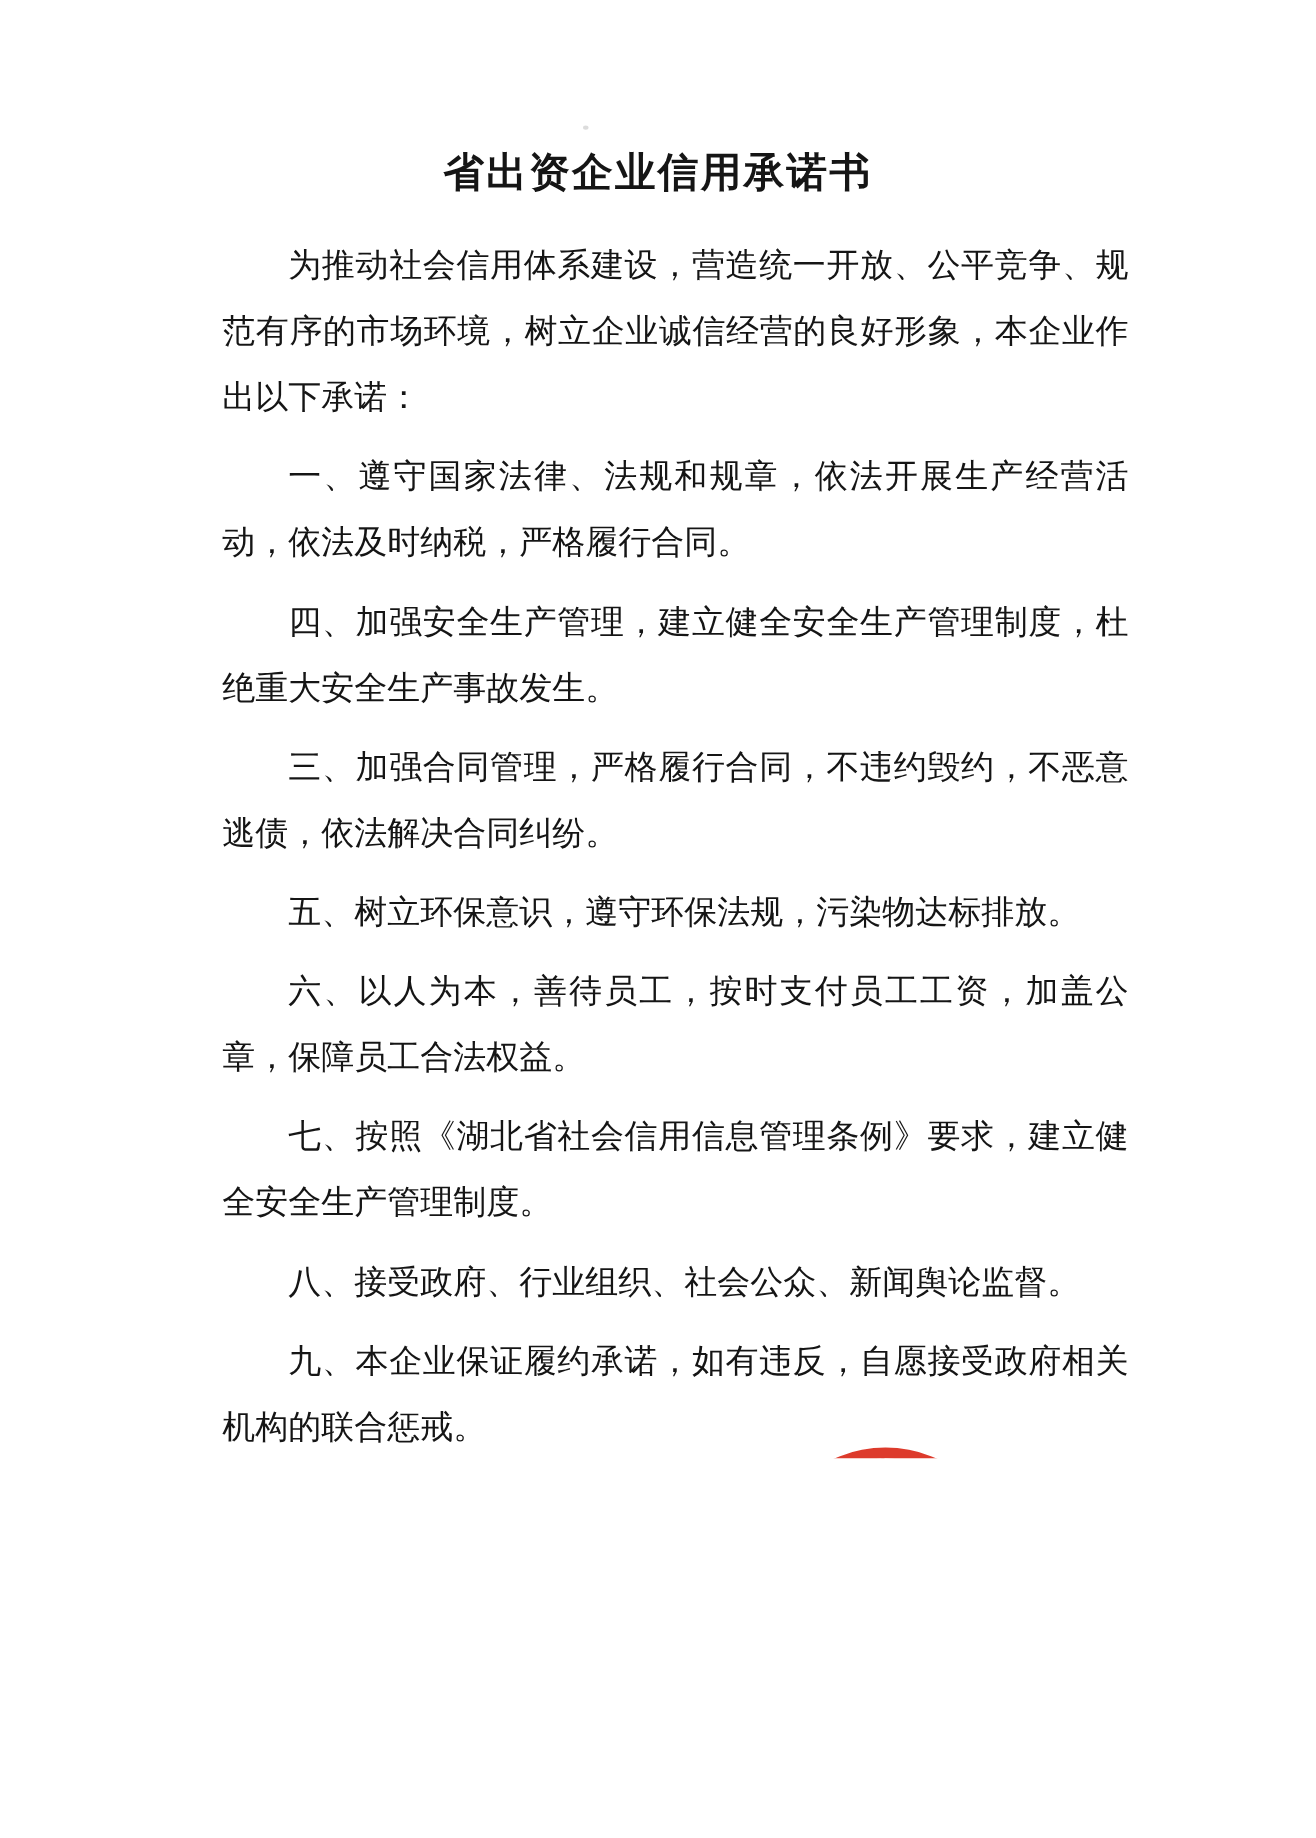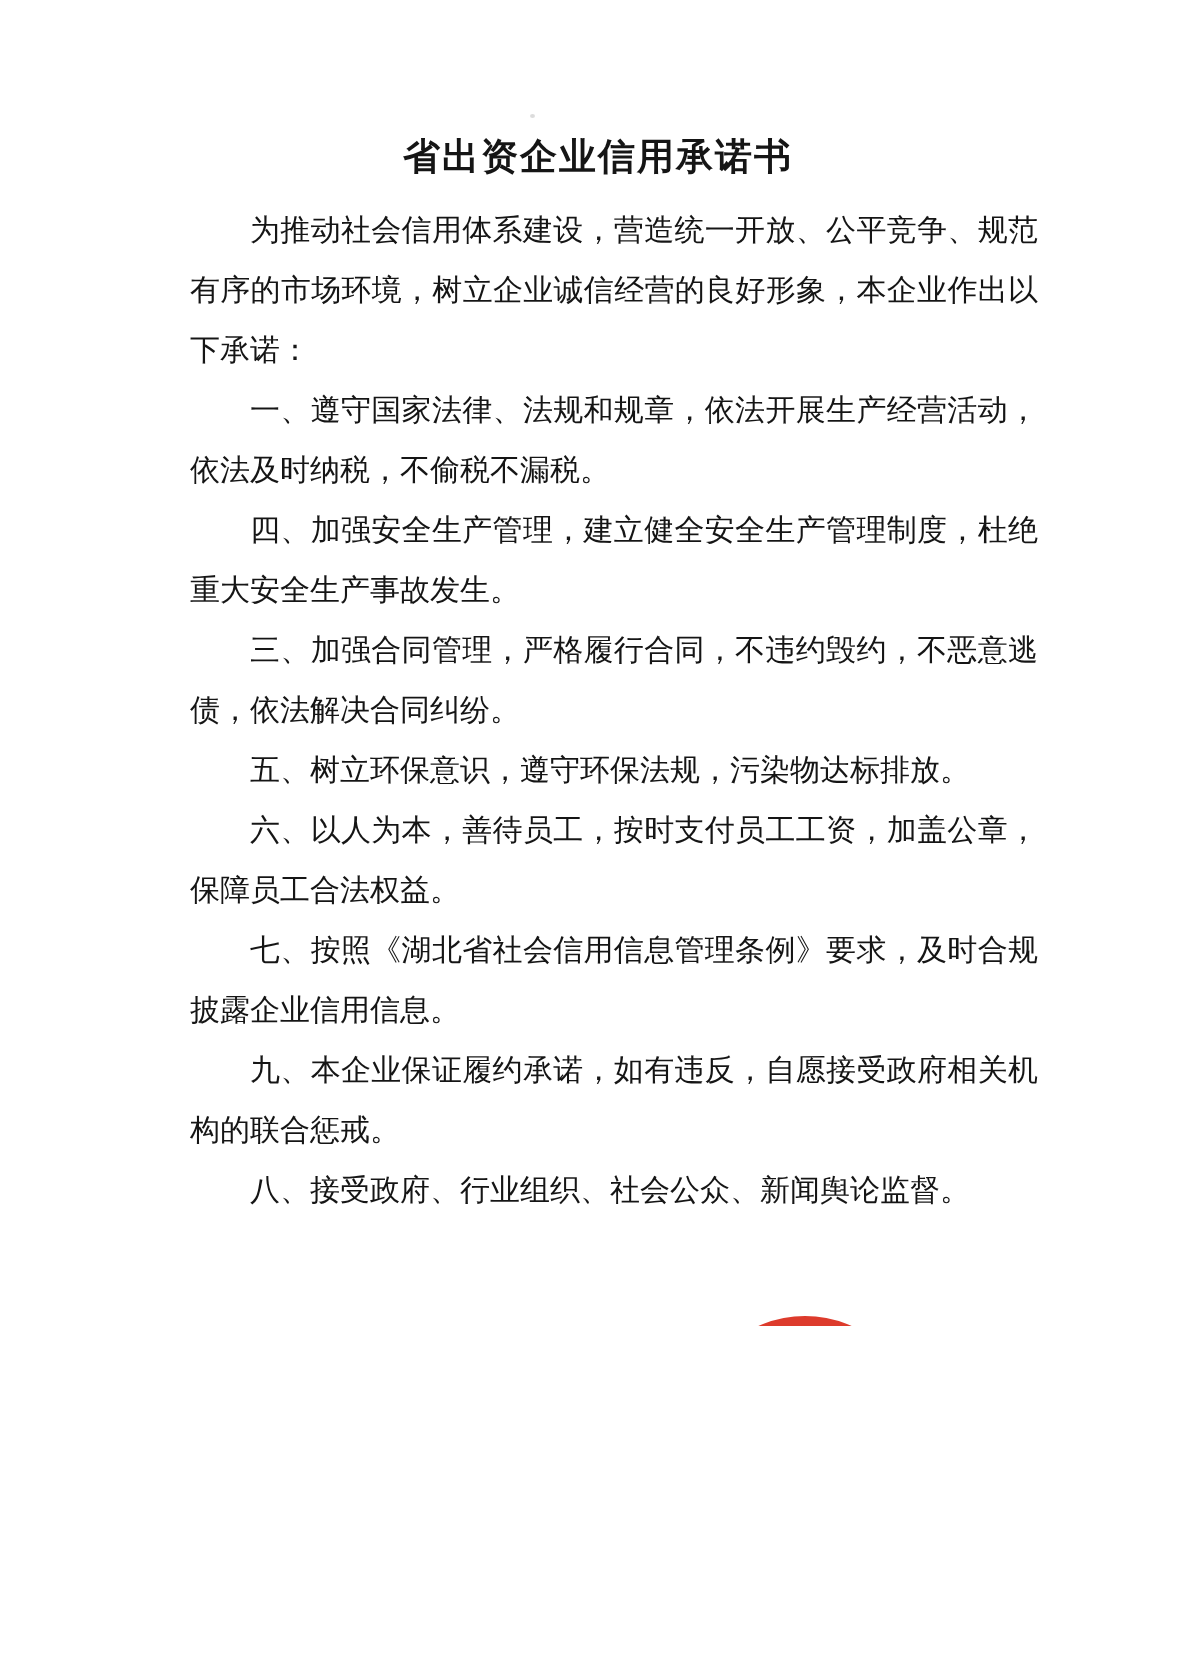--- a/index.html
+++ b/index.html
@@ -14,21 +14,21 @@
   .title{
     position:absolute;left:0;right:0;top:132px;
     margin:0;text-align:center;
     font-size:37px;font-weight:bold;letter-spacing:2px;
   }
   .body{
     position:absolute;left:190px;top:200px;width:848px;
     font-size:30px;line-height:60px;
     text-align:justify;
   }
-  .para{margin:0;text-indent:2em;}
+  .para{margin:12px;text-indent:2em;}
   .sig-label{
     position:absolute;left:552px;top:1396px;
     font-size:31px;letter-spacing:6px;white-space:nowrap;
   }
   .date-unit{position:absolute;font-size:33px;}
   .hw{
     position:absolute;
     font-family:"DejaVu Serif",serif;font-style:italic;
     color:#23201e;white-space:nowrap;
   }
@@ -56,28 +56,28 @@
 
 <div class="page">
 
   <div class="speck"></div>
 
   <h1 class="title">省出资企业信用承诺书</h1>
 
   <div class="body">
     <p class="para">为推动社会信用体系建设，营造统一开放、公平竞争、规范有序的市场环境，树立企业诚信经营的良好形象，本企业作出以下承诺：</p>
     <div>
-        <p class="para">一、遵守国家法律、法规和规章，依法开展生产经营活动，依法及时纳税，不偷税不漏税。</p>
+        <p class="para">一、遵守国家法律、法规和规章，依法开展生产经营活动，依法及时纳税，严格履行合同。</p>
         <p class="para">四、加强安全生产管理，建立健全安全生产管理制度，杜绝重大安全生产事故发生。</p>
         <p class="para">三、加强合同管理，严格履行合同，不违约毁约，不恶意逃债，依法解决合同纠纷。</p>
         <p class="para">五、树立环保意识，遵守环保法规，污染物达标排放。</p>
         <p class="para">六、以人为本，善待员工，按时支付员工工资，加盖公章，保障员工合法权益。</p>
-        <p class="para">七、按照《湖北省社会信用信息管理条例》要求，及时合规披露企业信用信息。</p>
+        <p class="para">七、按照《湖北省社会信用信息管理条例》要求，建立健全安全生产管理制度。</p>
+        <p class="para">八、接受政府、行业组织、社会公众、新闻舆论监督。</p>
         <p class="para">九、本企业保证履约承诺，如有违反，自愿接受政府相关机构的联合惩戒。</p>
-        <p class="para">八、接受政府、行业组织、社会公众、新闻舆论监督。</p>
       </div>
   </div>
 
   <div class="sig-label">承诺单位名称（加盖公章）:</div>
 
   <div>
     <span class="hw hw-year">2018</span>
     <span class="date-unit u-year">年</span>
     <span class="hw hw-month">11</span>
     <span class="date-unit u-month">月</span>

